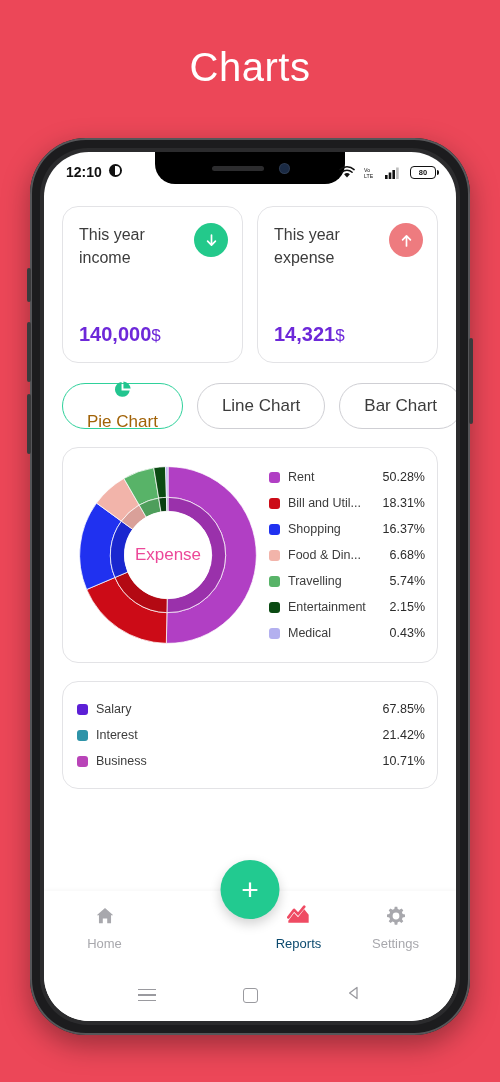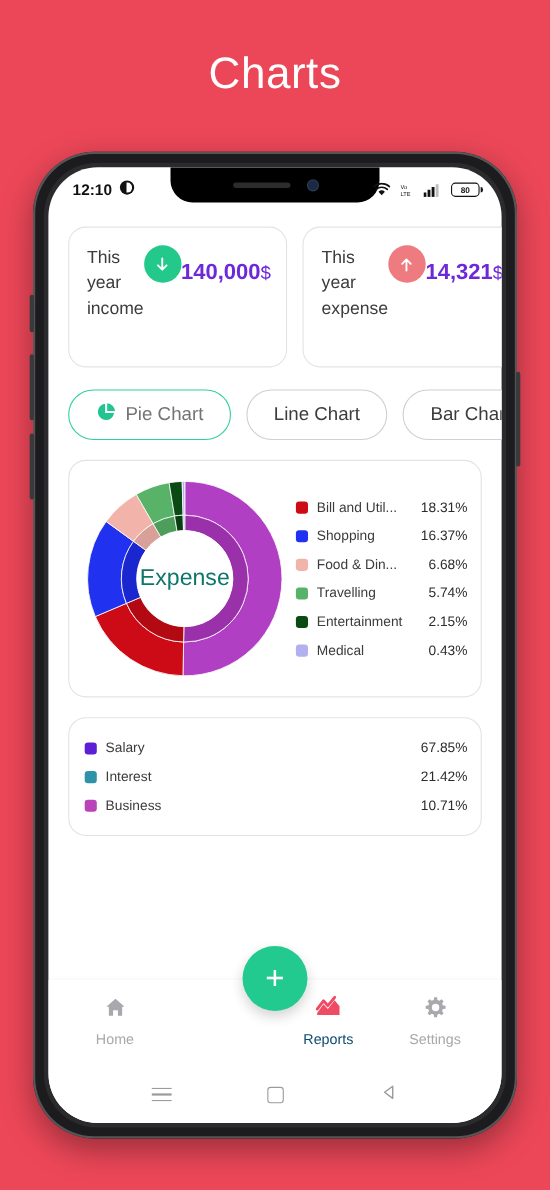--- a/index.html
+++ b/index.html
@@ -73,53 +73,53 @@
   }
   .battery::after{ content:""; position:absolute; right:-3.5px; top:3.5px; width:2px; height:5px; background:#111; border-radius:0 2px 2px 0;}
 
   
   .app-body{ padding:0 18px; }
 
   .summary-row{ display:flex; gap:14px; margin-top:14px; }
   .sum-card{
     flex:1; background:#fff; border:1px solid #e3e3e6; border-radius:16px;
     padding:16px 14px 16px 16px; min-height:128px; position:relative;
-    display:flex; flex-direction:row; justify-content:space-between;
+    display:flex; flex-direction:column; justify-content:space-between;gap:40px;
   }
   .sum-top{ display:flex; align-items:flex-start; justify-content:space-between; }
   .sum-label{ font-size:16px; color:#3c3c3c; line-height:1.45; max-width:95px; }
   .sum-badge{
     width:34px; height:34px; border-radius:50%; flex:none;
     display:flex; align-items:center; justify-content:center;
   }
   .sum-badge.income{ background:#23c98b; }
   .sum-badge.expense{ background:#ee7b7f; }
   .sum-value{ font-size:20px; font-weight:700; color:#6d28d9; margin-top:14px; }
   .sum-value .cur{ font-weight:400; font-size:17px; }
 
   
   .tabs{ display:flex; gap:14px; margin-top:20px; }
   .tab{
     height:46px; border-radius:24px; border:1.3px solid #cfcfd4; background:#fff;
     display:flex; align-items:center; justify-content:center; gap:8px;
     padding:0 24px; font-size:17px; color:#3c3c3c; white-space:nowrap;
   }
-  .tab.active{ border-color:#2fd19b; color:#737373; }
+  .tab.active{ border-color:#2fd19b; color:#a16207;flex-direction:column; }
   .pie-ic{ flex:none; }
 
   
   .chart-card{
     margin-top:18px; background:#fff; border:1px solid #e3e3e6; border-radius:16px;
     padding:14px 12px; display:flex; align-items:center; gap:6px;
   }
   .donut-wrap{ position:relative; width:186px; height:186px; flex:none; }
   .donut-wrap svg{ display:block; }
   .donut-center{
     position:absolute; inset:0; display:flex; align-items:center; justify-content:center;
-    font-size:21px; color:#0f766e; pointer-events:none;
+    font-size:17px; color:#ec4899; pointer-events:none;
   }
   .legend{ flex:1; display:flex; flex-direction:column; gap:0; padding-left:2px; }
   .legend-row{ display:flex; align-items:center; height:26px; }
   .sw{ width:11px; height:11px; border-radius:3px; flex:none; margin-right:8px; }
   .lg-name{ font-size:12.5px; color:#3c3c3c; flex:1; white-space:nowrap; overflow:hidden; text-overflow:clip; }
   .lg-val{ font-size:12.5px; color:#2c2c2c; white-space:nowrap; }
   .chart-card.income-card .legend{ justify-content:center; }
 
   
   .fab{
@@ -275,20 +275,25 @@
                   <path d="M69.03375629007232 46.286949905098815 A62 62 0 0 1 89.98940878630732 38.813497701271245 L92.41132601542652 53.616683741286266 A47 47 0 0 0 76.52558944569998 59.28204266999426 Z" fill="#4e9e5b" stroke="#ffffff" stroke-width="0.8"></path>
                   <path d="M89.98940878630732 38.813497701271245 A62 62 0 0 1 98.32443651858694 38.02264536929835 L98.72981478021913 53.01716665091972 A47 47 0 0 0 92.41132601542652 53.616683741286266 Z" fill="#093f10" stroke="#ffffff" stroke-width="0.8"></path>
                   <path d="M98.32443651858694 38.02264536929835 A62 62 0 0 1 99.99999999999987 38 L99.99999999999991 53 A47 47 0 0 0 98.72981478021913 53.01716665091972 Z" fill="#9f9cd2" stroke="#ffffff" stroke-width="0.8"></path>
                 </g>
               <circle cx="100" cy="100" r="47" fill="#ffffff"></circle>
             </svg>
             <div class="donut-center">Expense</div>
           </div>
           <div class="legend" id="exp-legend">
               <div class="legend-row">
+                <span class="sw" style="background: rgb(177, 63, 196);"></span>
+                <span class="lg-name">Rent</span>
+                <span class="lg-val">50.28%</span>
+              </div>
+              <div class="legend-row">
                 <span class="sw" style="background: rgb(204, 11, 23);"></span>
                 <span class="lg-name">Bill and Util...</span>
                 <span class="lg-val">18.31%</span>
               </div>
               <div class="legend-row">
                 <span class="sw" style="background: rgb(32, 49, 240);"></span>
                 <span class="lg-name">Shopping</span>
                 <span class="lg-val">16.37%</span>
               </div>
               <div class="legend-row">

